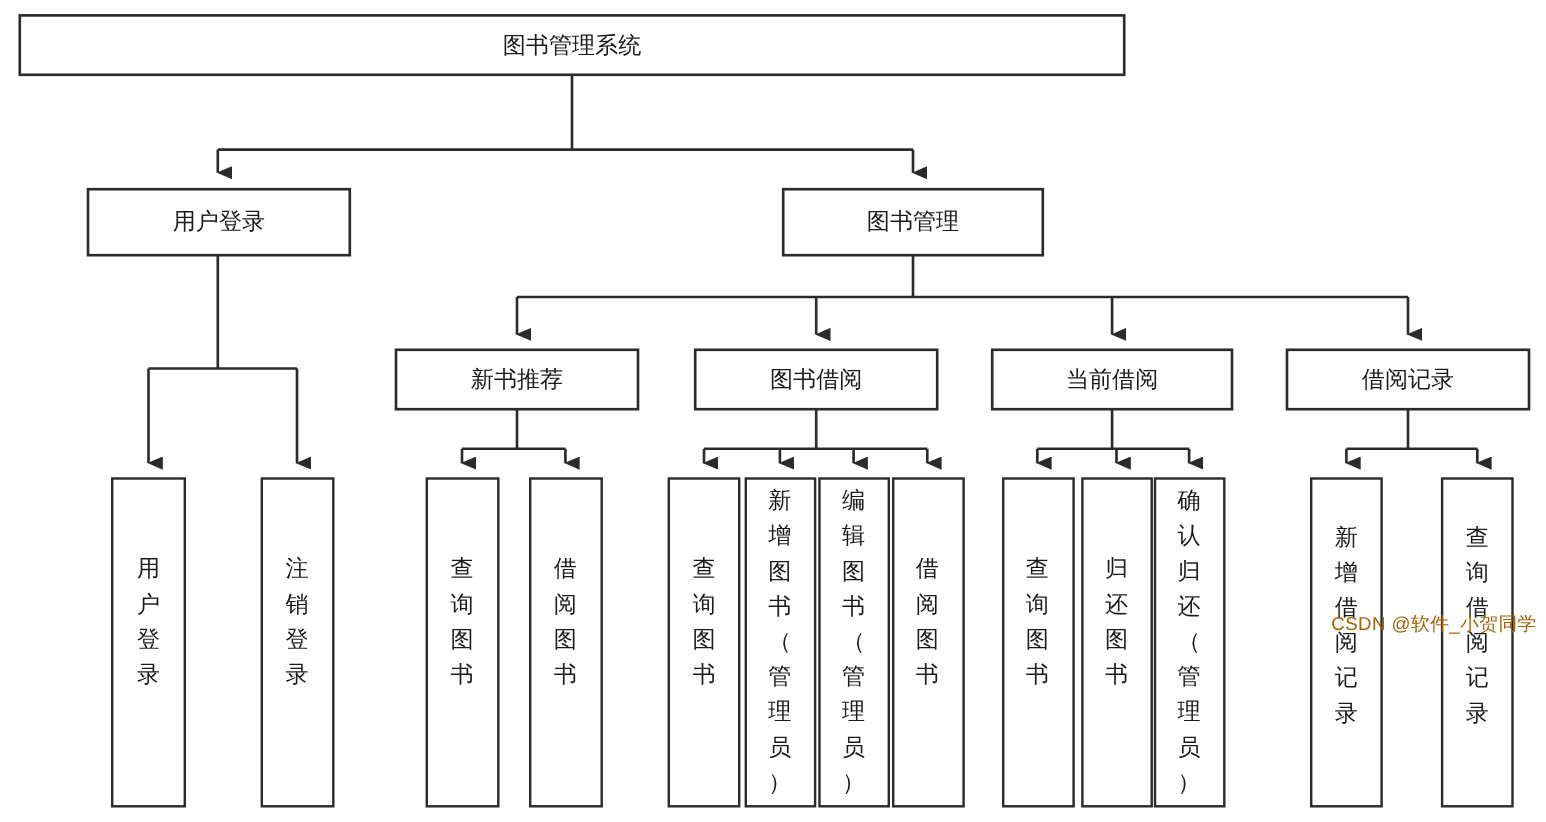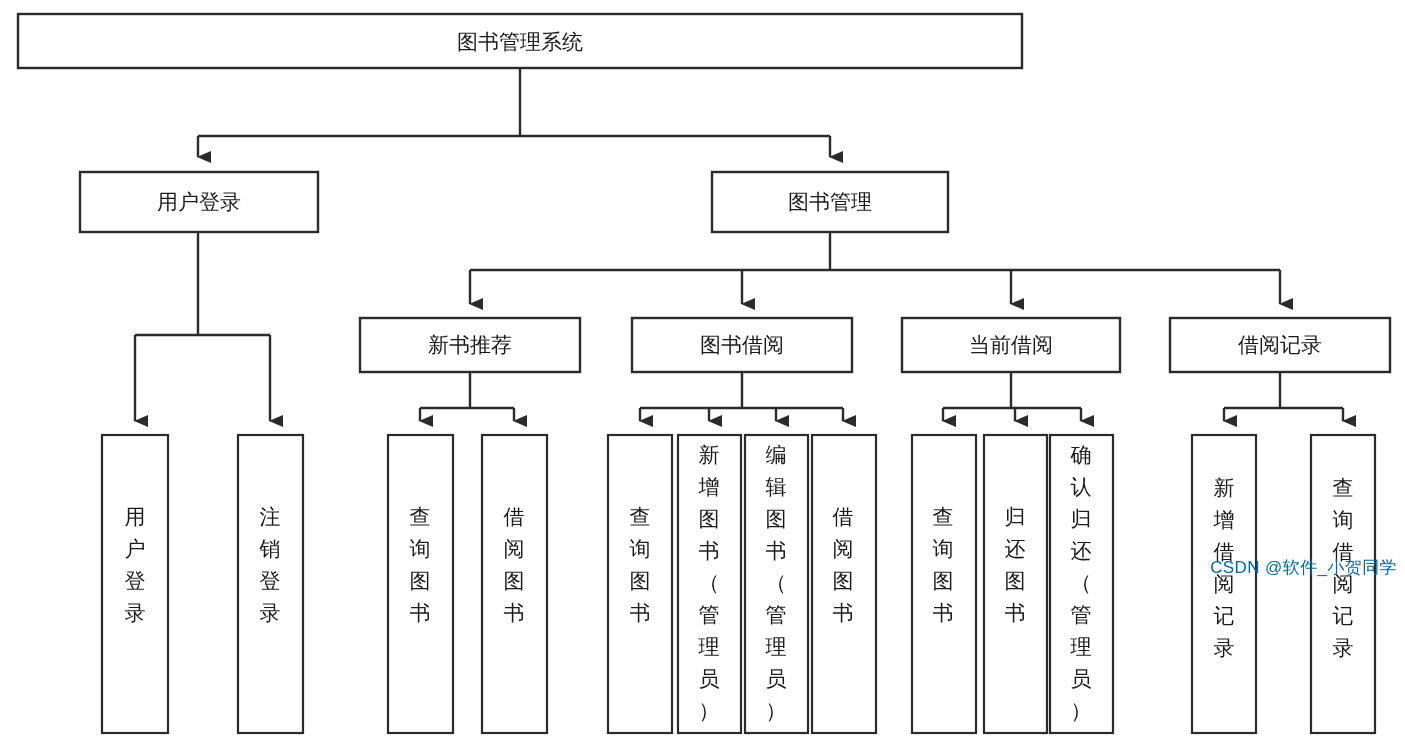--- a/index.html
+++ b/index.html
@@ -58,21 +58,21 @@
     font-size: 21px;
     fill: #1a1a1a;
     text-anchor: middle;
   }
   .watermark {
     position: absolute;
     right: 8px;
     bottom: 6px;
     font-family: "Liberation Sans", "DejaVu Sans", sans-serif;
     font-size: 17px;
-    color: #0369a1;
+    color: #a16207;
     letter-spacing: 0.4px;
     white-space: nowrap;
     user-select: none;
   }
 </style>
 </head>
 <body>
 
 <div id="diagram-root">
   <svg id="flow" viewBox="0 0 1405 747" xmlns="http://www.w3.org/2000/svg">

